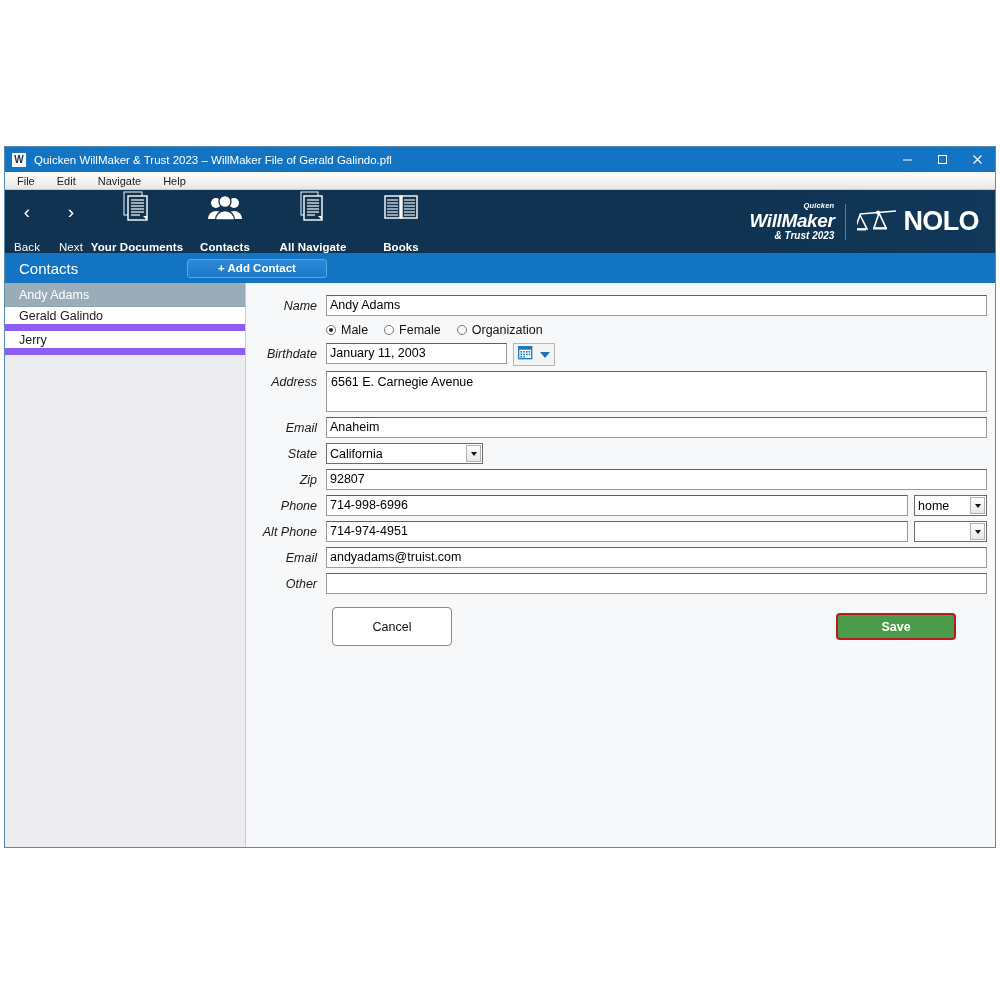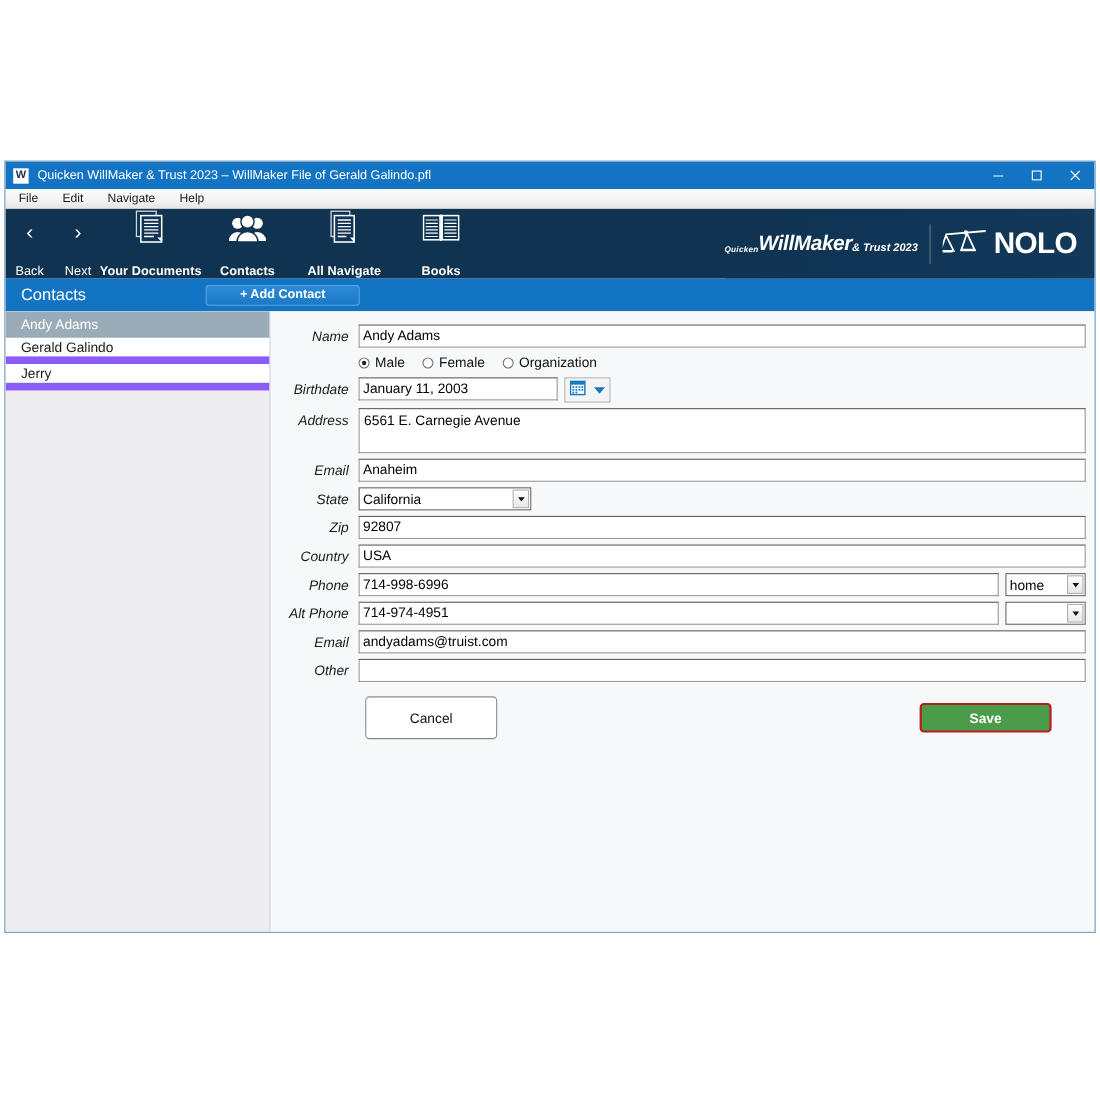--- a/index.html
+++ b/index.html
@@ -103,21 +103,21 @@
   }
   .tb-spacer { flex: 1 1 auto; }
 
   
   .branding {
     display: flex; align-items: center;
     padding-right: 16px;
     background: linear-gradient(to right, #0f3351 0%, #0f3351 6%, #12385a 100%);
   }
   .brand-wm {
-    display: flex; flex-direction: row;
+    display: flex; flex-direction: column;
     align-items: flex-end; color: #ffffff;
     line-height: 1;
     padding-right: 11px;
   }
   .brand-q {
     font-size: 7.5px; font-weight: bold;
     font-style: italic; letter-spacing: .2px;
     margin-bottom: 1px;
   }
   .brand-big {
@@ -600,27 +600,20 @@
       </div>
 
       <div class="frow">
         <div class="flabel">Zip</div>
         <div class="fctl">
           <div class="tinput">92807</div>
           <div class="right-gap"></div>
         </div>
       </div>
 
-      <div class="frow">
-        <div class="flabel">Country</div>
-        <div class="fctl">
-          <div class="tinput">USA</div>
-          <div class="right-gap"></div>
-        </div>
-      </div>
 
       <div class="frow">
         <div class="flabel">Phone</div>
         <div class="fctl">
           <div class="tinput">714-998-6996</div>
           <div class="tselect" style="flex:0 0 73px; margin-left:6px;">
             <span>home</span>
             <span class="sel-arrow">
                 <i></i>
               </span>

